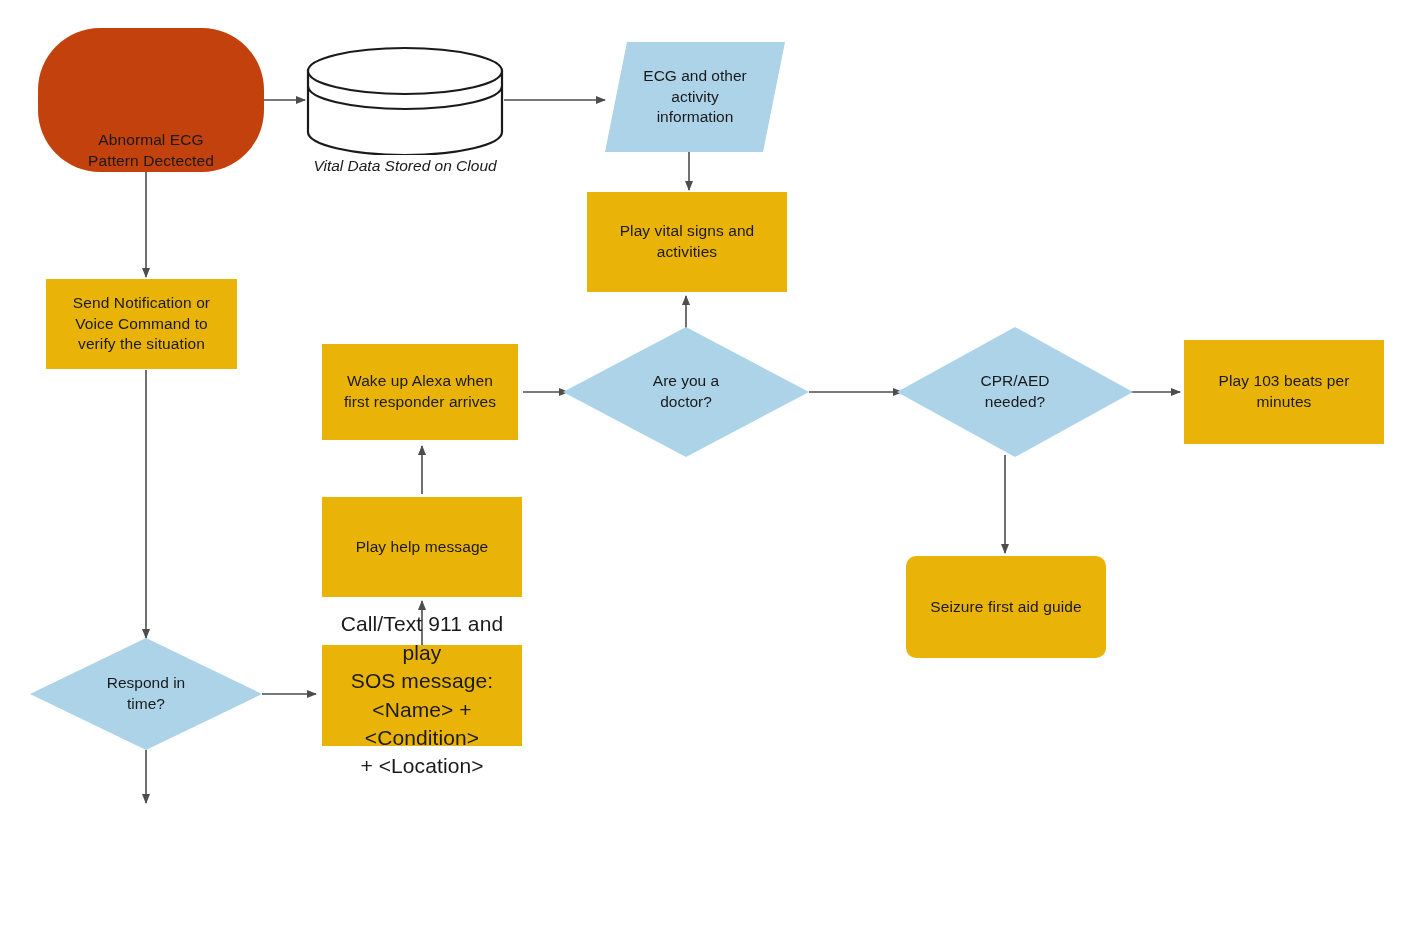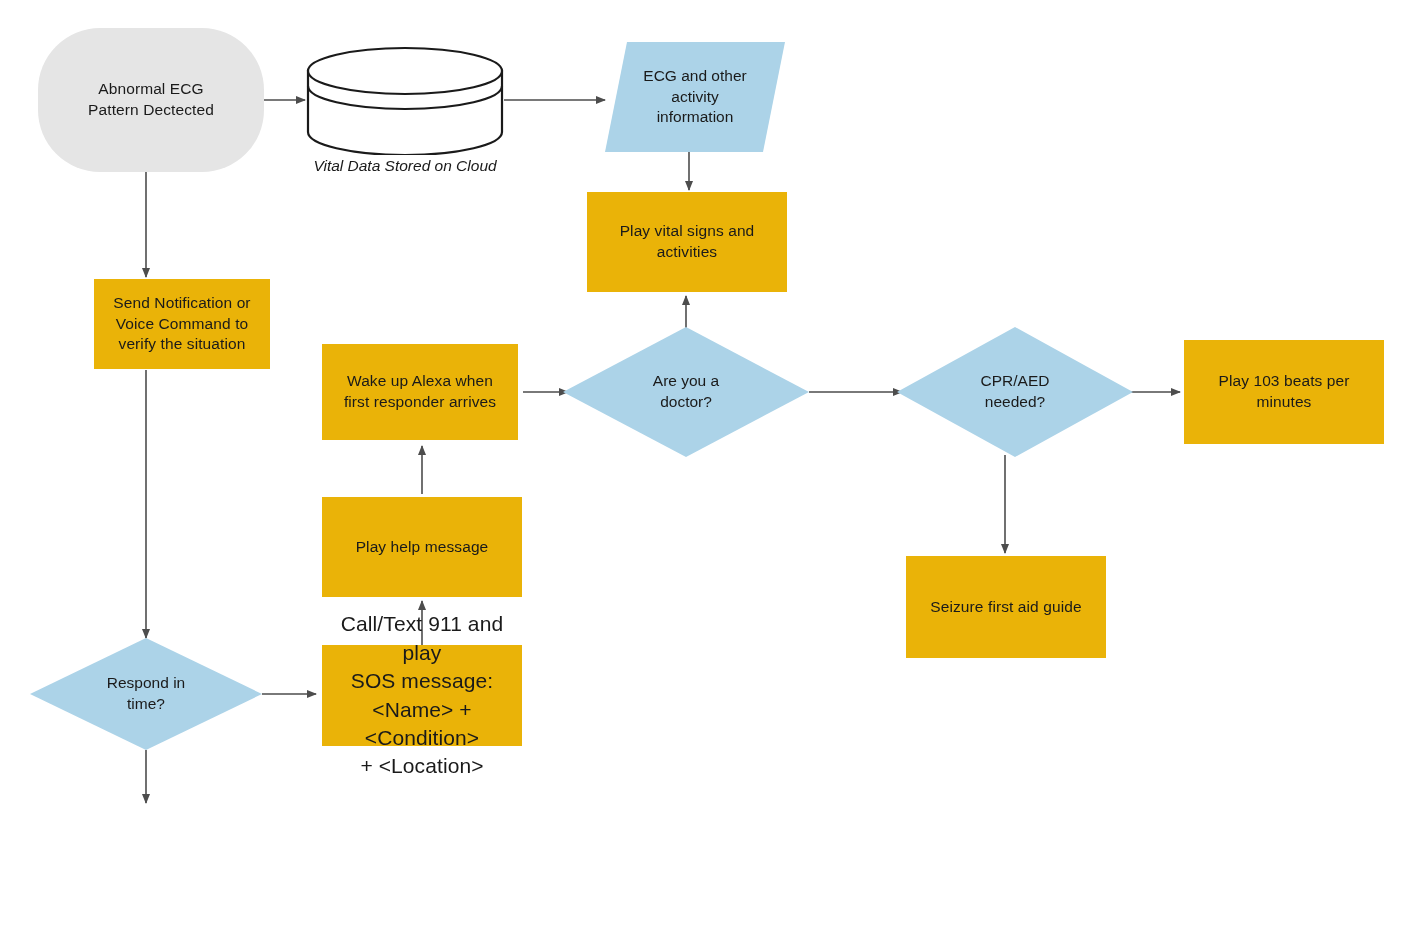--- a/index.html
+++ b/index.html
@@ -41,22 +41,23 @@
   }
   .node .label {
     display: block;
     white-space: pre-line;
     padding: 0 6px;
   }
   .proc {
     background: #eab308;
   }
   .start {
-    background: #e5e5e5;
+    background: #c2410c;
     border-radius: 62px;
+    align-items: flex-end;
   }
   .diamond-wrap {
     position: absolute;
   }
   .diamond-wrap svg {
     position: absolute;
     left: 0;
     top: 0;
   }
   .diamond-wrap .dlabel {
@@ -173,21 +174,21 @@
     <div class="plabel">ECG and other
 activity
 information</div>
   </div>
 
   <div class="node proc" style="left:587px; top:192px; width:200px; height:100px;">
     <span class="label">Play vital signs and
 activities</span>
   </div>
 
-  <div class="node proc" style="left:46px; top:279px; width:176px; height:90px;margin-left:48px;">
+  <div class="node proc" style="left:46px; top:279px; width:191px; height:90px;">
     <span class="label">Send Notification or
 Voice Command to
 verify the situation</span>
   </div>
 
   <div class="node proc" style="left:322px; top:344px; width:196px; height:96px;">
     <span class="label">Wake up Alexa when
 first responder arrives</span>
   </div>
 
@@ -205,21 +206,21 @@
     </svg>
     <div class="dlabel">CPR/AED
 needed?</div>
   </div>
 
   <div class="node proc" style="left:1184px; top:340px; width:200px; height:104px;">
     <span class="label">Play 103 beats per
 minutes</span>
   </div>
 
-  <div class="node proc" style="left:906px; top:556px; width:200px; height:102px;">
+  <div class="node proc" style="left:906px; top:556px; width:200px; height:102px;border-radius:10px;">
     <span class="label">Seizure first aid guide</span>
   </div>
 
   <div class="node proc" style="left:322px; top:497px; width:200px; height:100px;">
     <span class="label">Play help message</span>
   </div>
 
   <div class="diamond-wrap" style="left:30px; top:638px; width:232px; height:112px;">
     <svg width="232" height="112" viewBox="0 0 232 112">
       <path d="M116,0 L232,56 L116,112 L0,56 Z" fill="#ACD3E8"></path>

